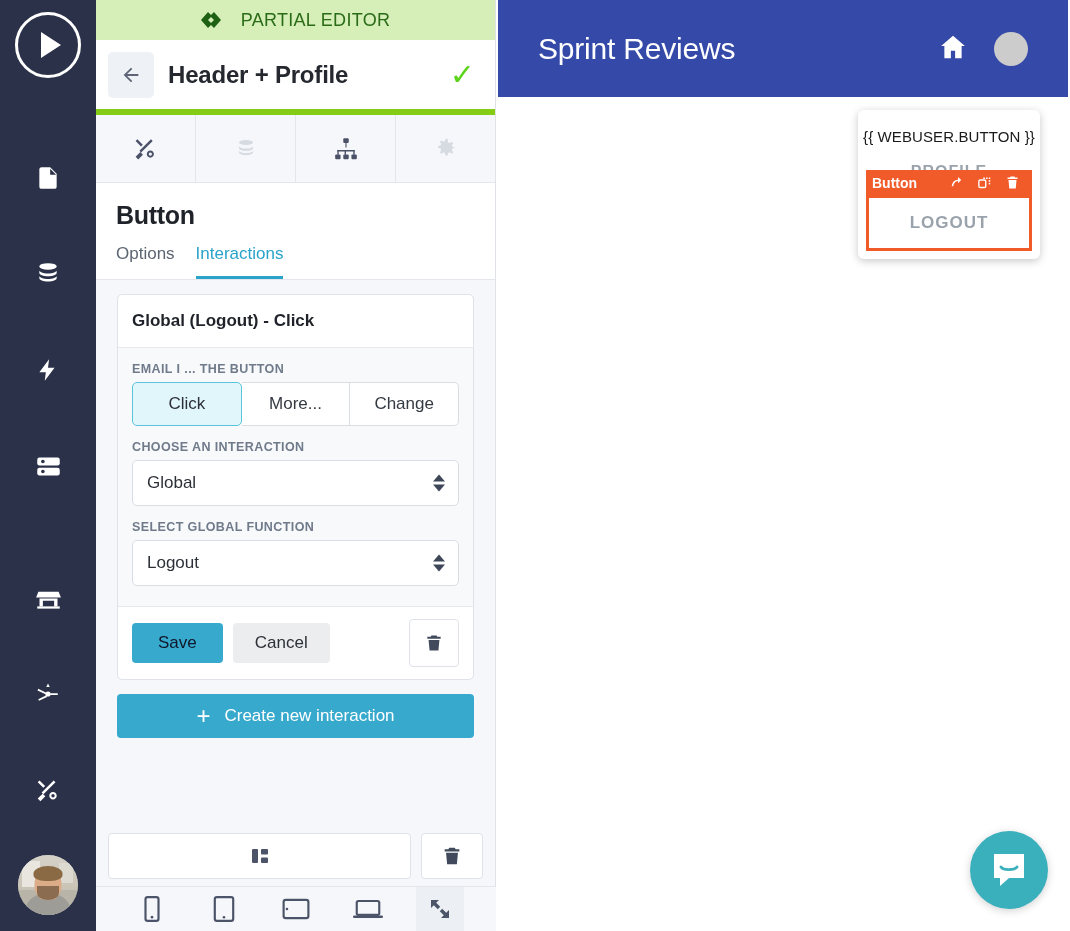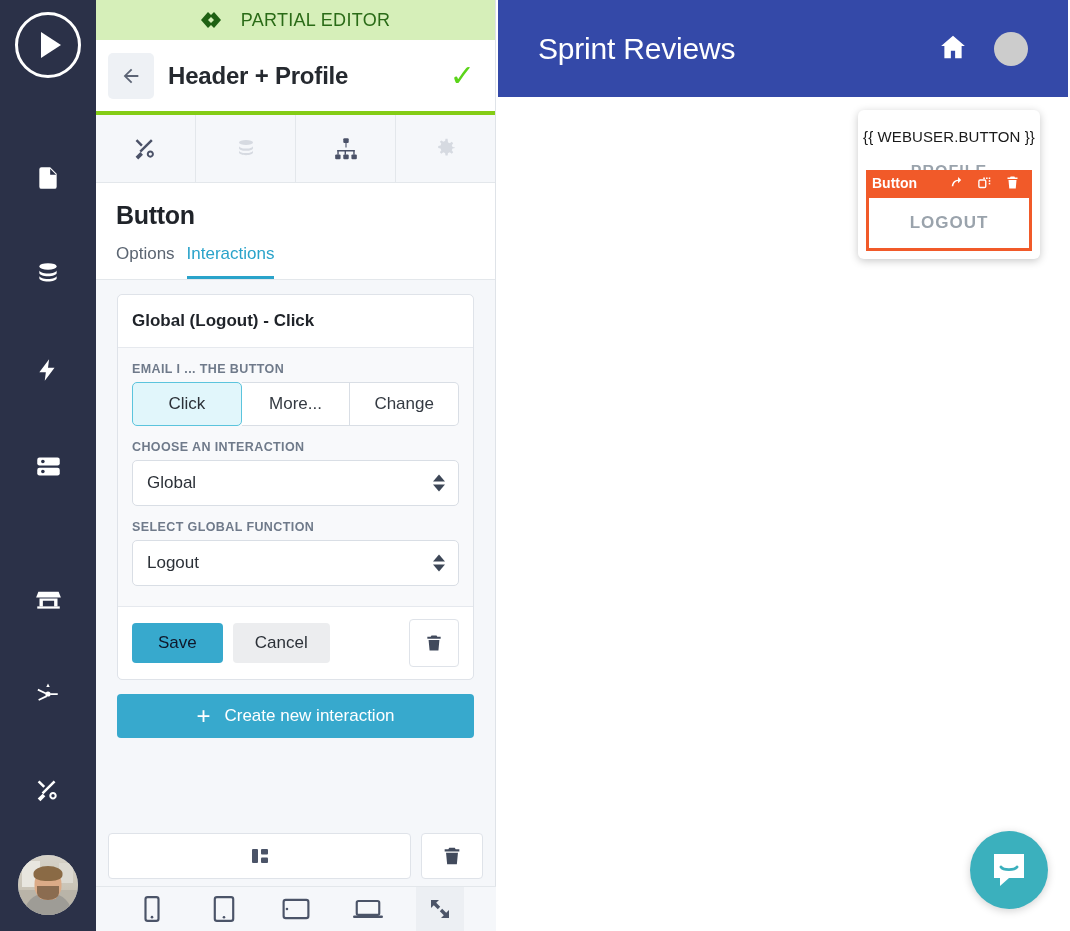--- a/index.html
+++ b/index.html
@@ -62,21 +62,21 @@
     height: 40px; background: #d6efb9; color: #2a6b17;
     display: flex; align-items: center; justify-content: center; gap: 16px;
     font-size: 18px; font-weight: 400; letter-spacing: .3px;
     flex: 0 0 40px;
   }
   .partial-banner svg { fill: #1f6113; }
 
   .ed-title {
     height: 75px; background: #ffffff; flex: 0 0 75px;
     display: flex; align-items: center; padding: 0 20px 0 12px;
-    border-bottom: 4px solid #84cc16;
+    border-bottom: 6px solid #84cc16;
   }
   .back-btn {
     width: 46px; height: 46px; border-radius: 5px; background: #eef1f5;
     display: flex; align-items: center; justify-content: center; cursor: pointer;
     border: none;
   }
   .back-btn svg { fill: #5c6475; }
   .ed-title h1 {
     font-size: 24px; font-weight: 700; color: #25292f; margin-left: 14px;
     letter-spacing: -.2px; flex: 1;
@@ -90,21 +90,21 @@
   .ed-tab {
     flex: 1; display: flex; align-items: center; justify-content: center;
     border-right: 1px solid #e3e7eb; cursor: pointer;
   }
   .ed-tab:last-child { border-right: none; }
   .ed-tab svg { fill: #4b5268; }
   .ed-tab.dim svg { fill: #d6dae1; }
 
   .ed-head { background: #ffffff; padding: 18px 0 0 0; flex: 0 0 auto; }
   .ed-head h2 { font-size: 25px; font-weight: 700; color: #1f2329; padding: 0 20px; letter-spacing: -.3px; }
-  .sub-tabs { display: flex; gap: 12px; padding: 14px 20px 0 20px; border-bottom: 1px solid #e3e7eb; }
+  .sub-tabs { display: flex; gap: 21px; padding: 14px 20px 0 20px; border-bottom: 1px solid #e3e7eb; }
   .sub-tab {
     font-size: 17px; color: #5b6572; padding-bottom: 12px;
     border-bottom: 3px solid transparent; cursor: pointer; background: none; border-top:none; border-left:none; border-right:none;
     font-family: inherit;
   }
   .sub-tab.active { color: #2aa3ca; border-bottom-color: #2aa3ca; }
 
   .ed-body { flex: 1; overflow: hidden; position: relative; padding: 14px 12px 0 12px; }
   .scroll-track { position: absolute; top: 0; right: 4px; width: 10px; height: 100%; }
 

